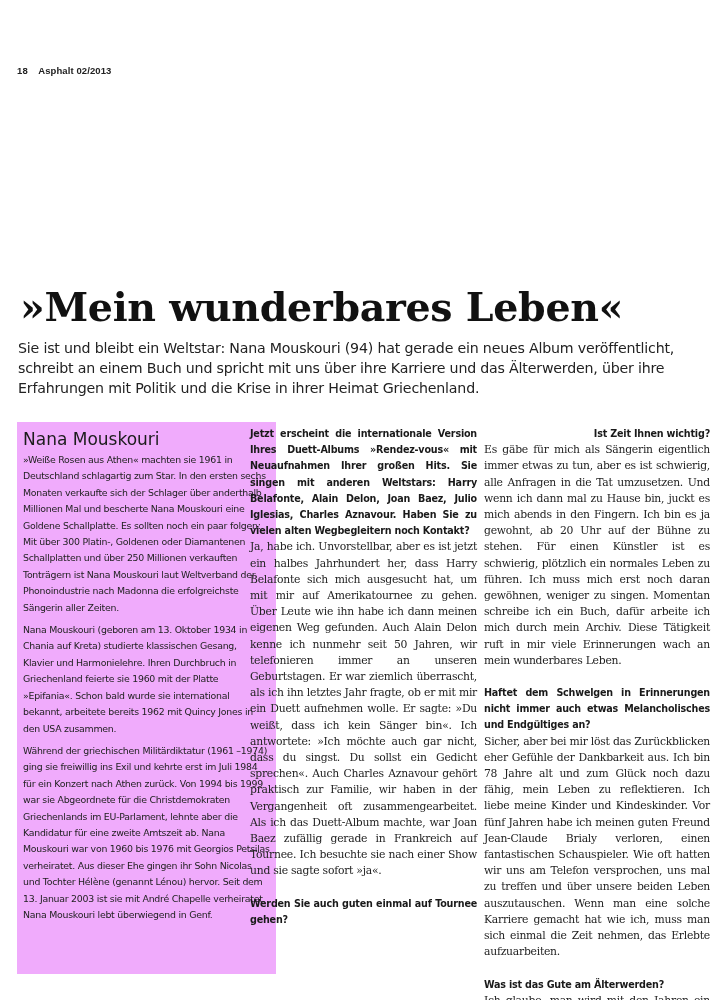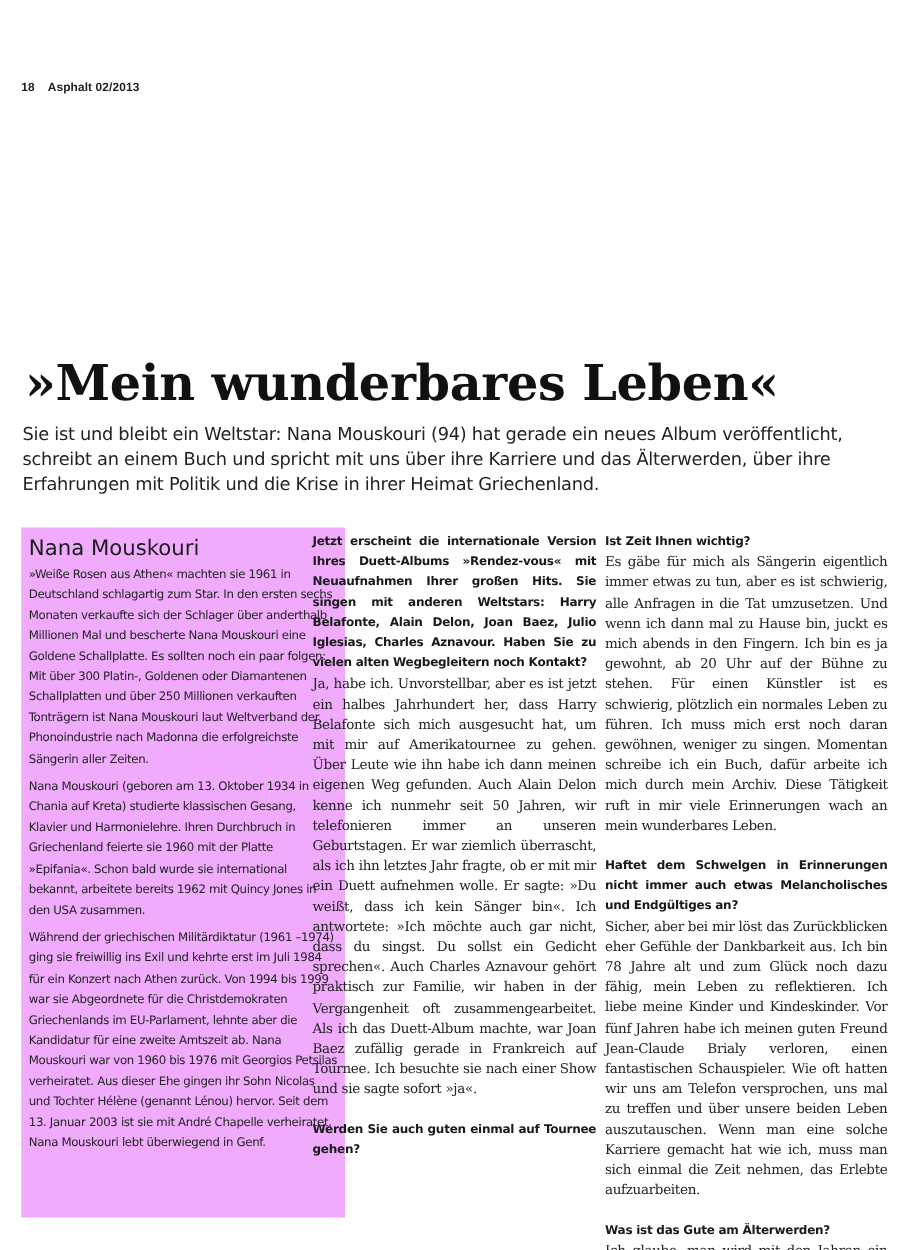--- a/index.html
+++ b/index.html
@@ -48,21 +48,21 @@
   }
   .col2 { left: 250px; width: 227px; }
   .col3 { left: 484px; width: 226px; top: 426px; }
   .col .q {
     font-family: "DejaVu Sans", sans-serif; font-weight: bold;
     font-size: 9.6px; line-height: 16.2px; margin: 0; color: #1a1a1a;
     letter-spacing: -0.2px;
   }
   .col .a { margin: 0 0 16px 0; letter-spacing: -0.25px; }
   .col .a.last { margin-bottom: 0; }
-  .col3 .q.first { text-align: left; }
+  .col3 .q.first { text-align: right; margin-left: 40px; }
 </style>
 </head>
 <body>
 
 <div class="folio">
   <span class="pagenum">18</span>
   <span class="mag">Asphalt 02/2013</span>
 </div>
 
 <h1 class="headline">»Mein wunderbares Leben«</h1>

